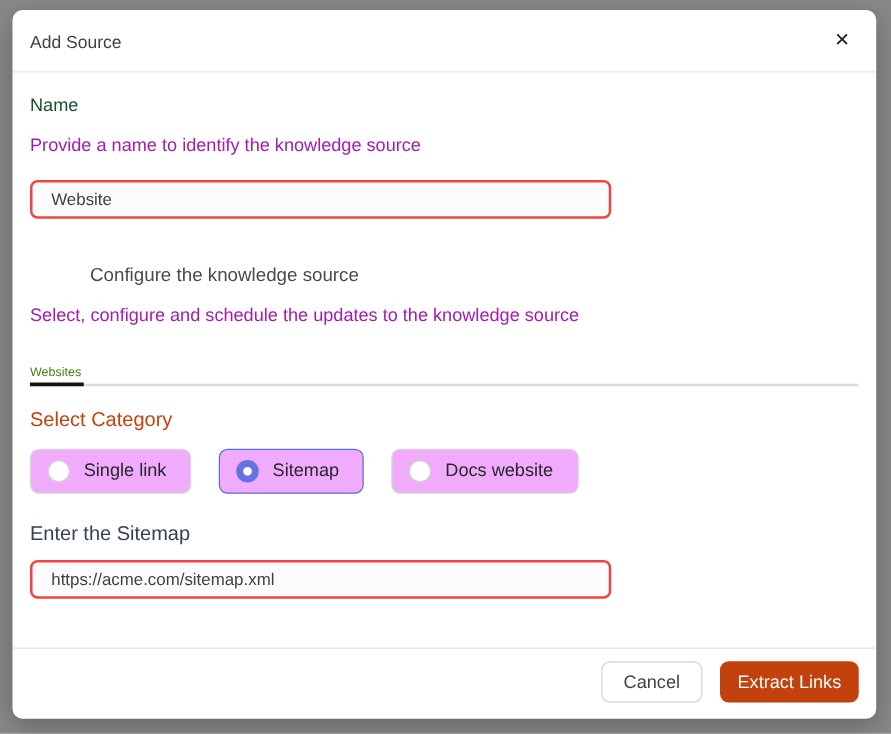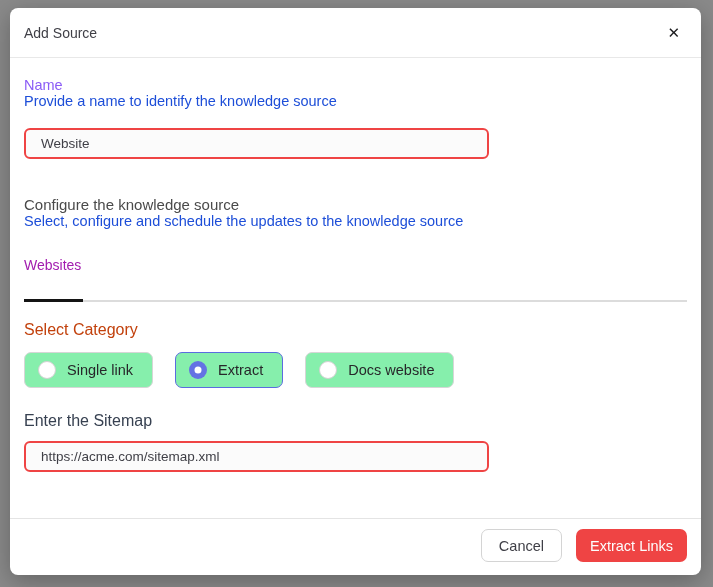--- a/index.html
+++ b/index.html
@@ -36,57 +36,57 @@
     font-size: 15px; color: #1c1c1e; line-height: 1;
     padding: 2px 4px;
   }
   .modal-body {
     flex: 1;
     padding: 0 14px;
     display: flex;
     flex-direction: column;
     align-items: stretch;
   }
-  .field-label { margin-top: 19px; font-size: 14.5px; color: #8b5cf6; }
-  .helper-text { font-size: 14.5px; color: #1d4ed8; }
+  .field-label { margin-top: 19px; font-size: 14.5px; color: #14532d; }
+  .helper-text { margin-top: 16px; font-size: 14.5px; color: #a21caf; }
   .text-input {
     margin-top: 19px;
     width: 465px; height: 31px;
     background: #fbfbfb;
     border: 2px solid #ef4444;
     border-radius: 6px;
     padding: 0 15px;
     font-size: 13.5px;
     color: #3f3f46;
     font-family: "Liberation Sans", sans-serif;
     outline: none;
   }
-  .section-heading { margin-top: 37px; font-size: 15px; color: #4a4a4a; }
+  .section-heading { margin-top: 37px; font-size: 15px; color: #4a4a4a; margin-left: 48px; }
   .tabs {
     margin-top: 27px;
     border-bottom: 2px solid #dcdcdc;
   }
   .tab {
     display: inline-block;
-    font-size: 14px;
-    color: #a21caf;
-    padding: 0 2px 26px 0;
+    font-size: 10px;
+    color: #4d7c0f;
+    padding: 0 2px 2px 0;
     margin-bottom: -2px;
     border-bottom: 3px solid #141414;
     cursor: pointer;
   }
   .category-heading { margin-top: 19px; font-size: 16px; color: #c2410c; }
   .options { margin-top: 13px; display: flex; gap: 22px; }
   .option {
     display: flex;
     align-items: center;
     gap: 11px;
     height: 36px;
     padding: 0 19px 0 13px;
-    background: #86efac;
+    background: #f0abfc;
     border: 1px solid #d6d6d6;
     border-radius: 7px;
     cursor: pointer;
   }
   .option.selected { border-color: #5b6cdf; }
   .radio {
     width: 18px; height: 18px;
     border-radius: 50%;
     border: 1px solid #d1d1d1;
     background: #fff;
@@ -122,21 +122,21 @@
     font-family: "Liberation Sans", sans-serif;
     cursor: pointer;
   }
   .btn-cancel {
     background: #ffffff;
     border: 1px solid #d4d4d4;
     color: #3f3f46;
     padding: 0 17px;
   }
   .btn-primary {
-    background: #ef4444;
+    background: #c2410c;
     border: none;
     color: #fdfdfd;
     padding: 0 14px;
   }
 </style>
 </head>
 <body>
 
 <div class="modal">
 
@@ -162,21 +162,21 @@
 
     <div class="category-heading">Select Category</div>
 
     <div class="options">
       <div class="option">
         <span class="radio"></span>
         <span class="option-label">Single link</span>
       </div>
       <div class="option selected">
         <span class="radio"></span>
-        <span class="option-label">Extract</span>
+        <span class="option-label">Sitemap</span>
       </div>
       <div class="option">
         <span class="radio"></span>
         <span class="option-label">Docs website</span>
       </div>
     </div>
 
     <div class="sitemap-label">Enter the Sitemap</div>
     <input class="text-input sitemap-input" type="text" value="https://acme.com/sitemap.xml" style="">
 

